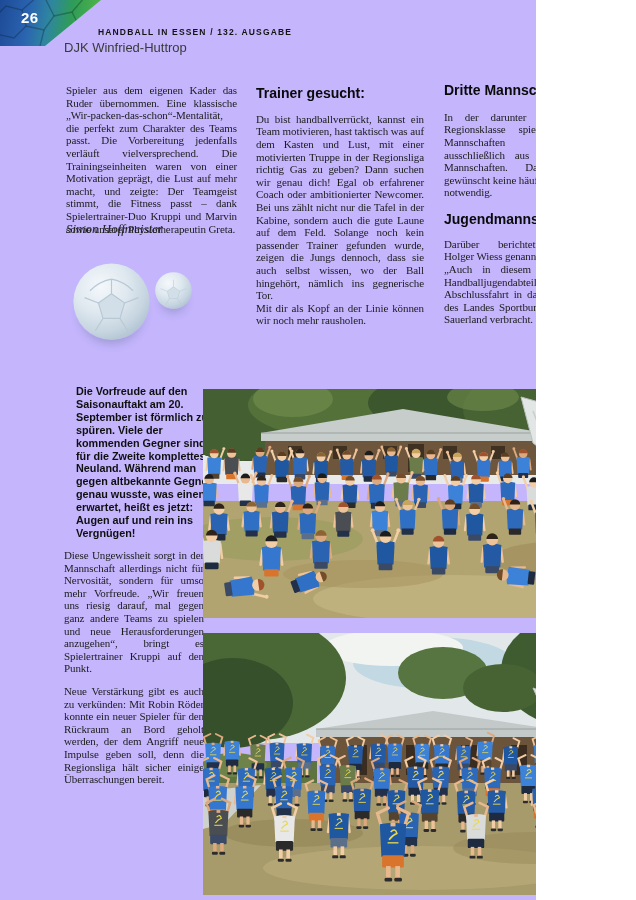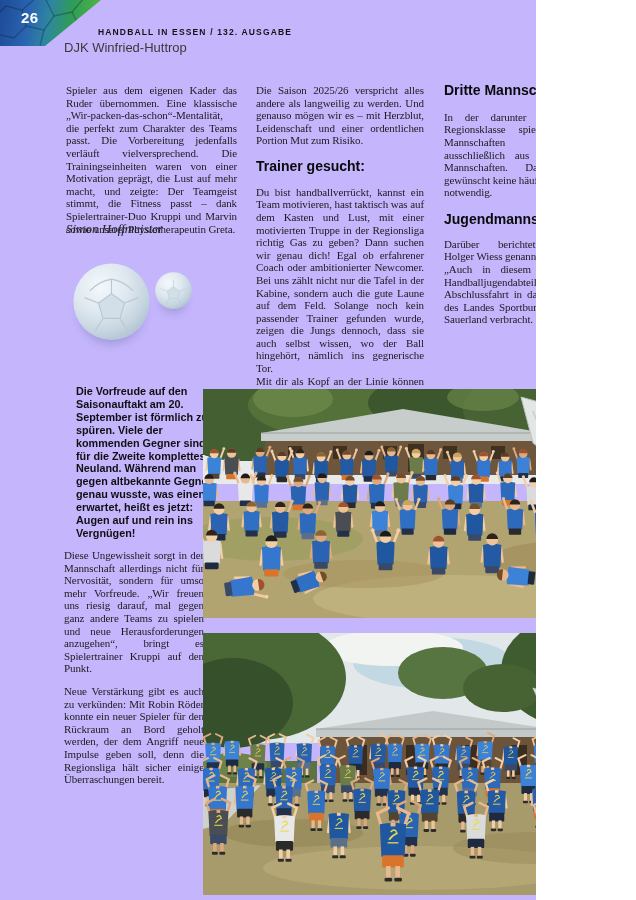--- a/index.html
+++ b/index.html
@@ -123,21 +123,20 @@
   </div>
 
   <div id="lead-bold">Die Vorfreude auf den Saisonauftakt am 20. September ist förmlich zu spüren. Viele der kommenden Gegner sind für die Zweite komplettes Neuland. Während man gegen altbekannte Gegner genau wusste, was einen erwartet, heißt es jetzt: Augen auf und rein ins Vergnügen!</div>
 
   <div id="col1b" class="serifcol">
     <p>Diese Ungewissheit sorgt in der Mannschaft allerdings nicht für Nervosität, sondern für umso mehr Vorfreude. „Wir freuen uns riesig darauf, mal gegen ganz andere Teams zu spielen und neue Herausforderungen anzugehen“, bringt es Spielertrainer Kruppi auf den Punkt.</p>
     <p style="margin-bottom:11px">Neue Verstärkung gibt es auch zu verkünden: Mit Robin Röder konnte ein neuer Spieler für den Rückraum an Bord geholt werden, der dem Angriff neue Impulse geben soll, denn die Regionsliga hält sicher einige Überraschungen bereit.</p>
   </div>
 
   <div id="col2" class="serifcol">
-    <p style="margin-bottom:13px">Die Saison 2025/26 verspricht alles andere als langweilig zu werden. Und genauso mögen wir es – mit Herzblut, Leidenschaft und einer ordentlichen Portion Mut zum Risiko.</p>
     <div class="sans-h">Trainer gesucht:</div>
     <p style="margin-bottom:0">Du bist handballverrückt, kannst ein Team motivieren, hast taktisch was auf dem Kasten und Lust, mit einer motivierten Truppe in der Regionsliga richtig Gas zu geben? Dann suchen wir genau dich! Egal ob erfahrener Coach oder ambitionierter Newcomer. Bei uns zählt nicht nur die Tafel in der Kabine, sondern auch die gute Laune auf dem Feld. Solange noch kein passender Trainer gefunden wurde, zeigen die Jungs dennoch, dass sie auch selbst wissen, wo der Ball hingehört, nämlich ins gegnerische Tor.</p>
     <p>Mit dir als Kopf an der Linie können wir noch mehr rausholen.</p>
   </div>
 
   <div id="col3" class="serifcol">
     <div id="col3-h1" class="sans-h">Dritte Mannschaft</div>
     <p style="margin-bottom:14px">In der darunter liegenden dritten Regionsklasse spielen die unteren Mannschaften mit dreizehn ausschließlich aus Essen spielenden Mannschaften. Daher sind wie gewünscht keine häufigen weiten Reisen notwendig.</p>
     <div class="sans-h">Jugendmannschaften</div>
     <p style="margin-bottom:0">Darüber berichtet Abteilungswart Holger Wiess genannt Faxe.</p>

